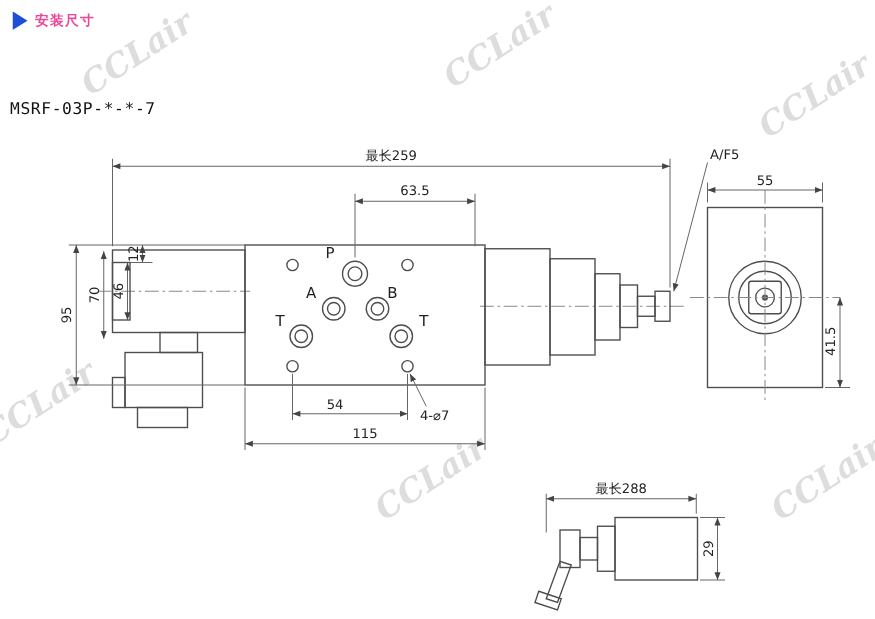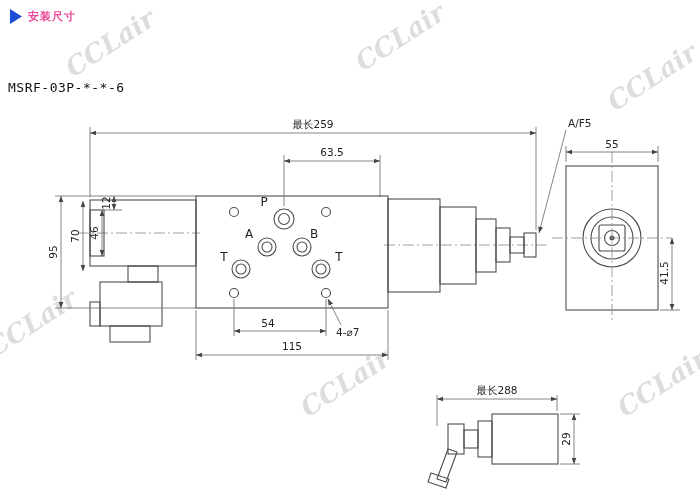--- a/index.html
+++ b/index.html
@@ -28,21 +28,21 @@
   <span class="wm" style="left:-18px;top:308px">CCLair</span>
   <span class="wm" style="left:295px;top:368px">CCLair</span>
   <span class="wm" style="left:612px;top:368px">CCLair</span>
 
   <div class="header">
     <svg width="13" height="15">
       <polygon points="0,0 12,7.5 0,15" fill="#1d4ed8"></polygon>
     </svg>
     <span class="title">安装尺寸</span>
   </div>
-  <div class="model">MSRF-03P-*-*-6</div>
+  <div class="model">MSRF-03P-*-*-7</div>
 
   <svg class="draw" width="700" height="495" viewBox="0 0 700 495">
     <defs>
       <marker id="ar" viewBox="0 0 10 8" refX="9" refY="4" markerWidth="9" markerHeight="7" orient="auto-start-reverse">
         <path d="M0,0.5 L9,4 L0,7.5 Z" fill="#444"></path>
       </marker>
       <pattern id="hatch" width="7" height="7" patternUnits="userSpaceOnUse" patternTransform="rotate(45)">
         <path d="M3.5,0 V7" stroke="#888" stroke-width="0.7"></path>
       </pattern>
       <pattern id="knurl" width="5" height="8" patternUnits="userSpaceOnUse">

